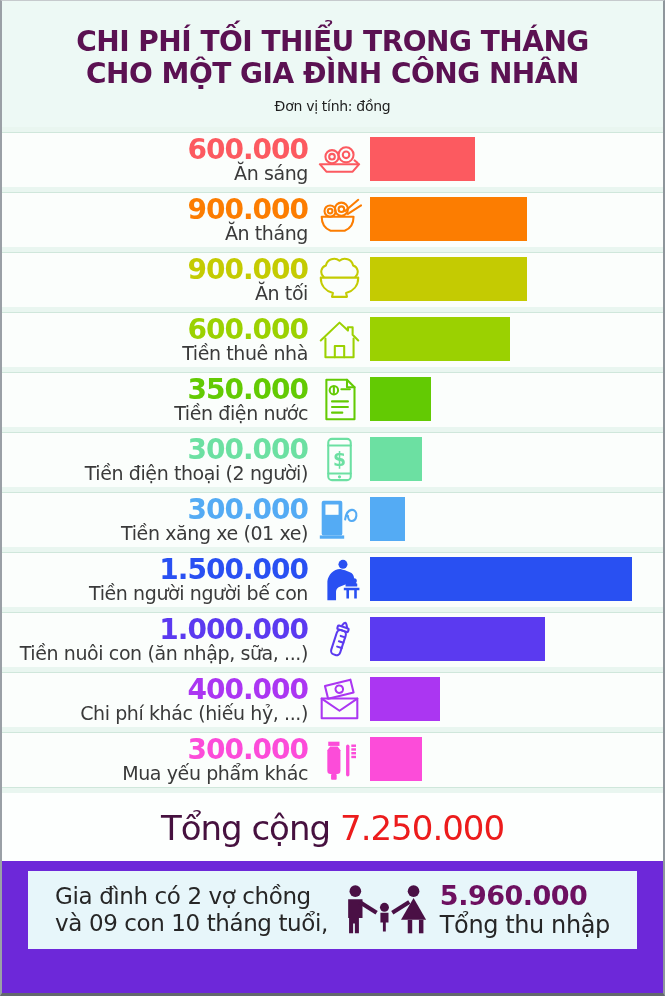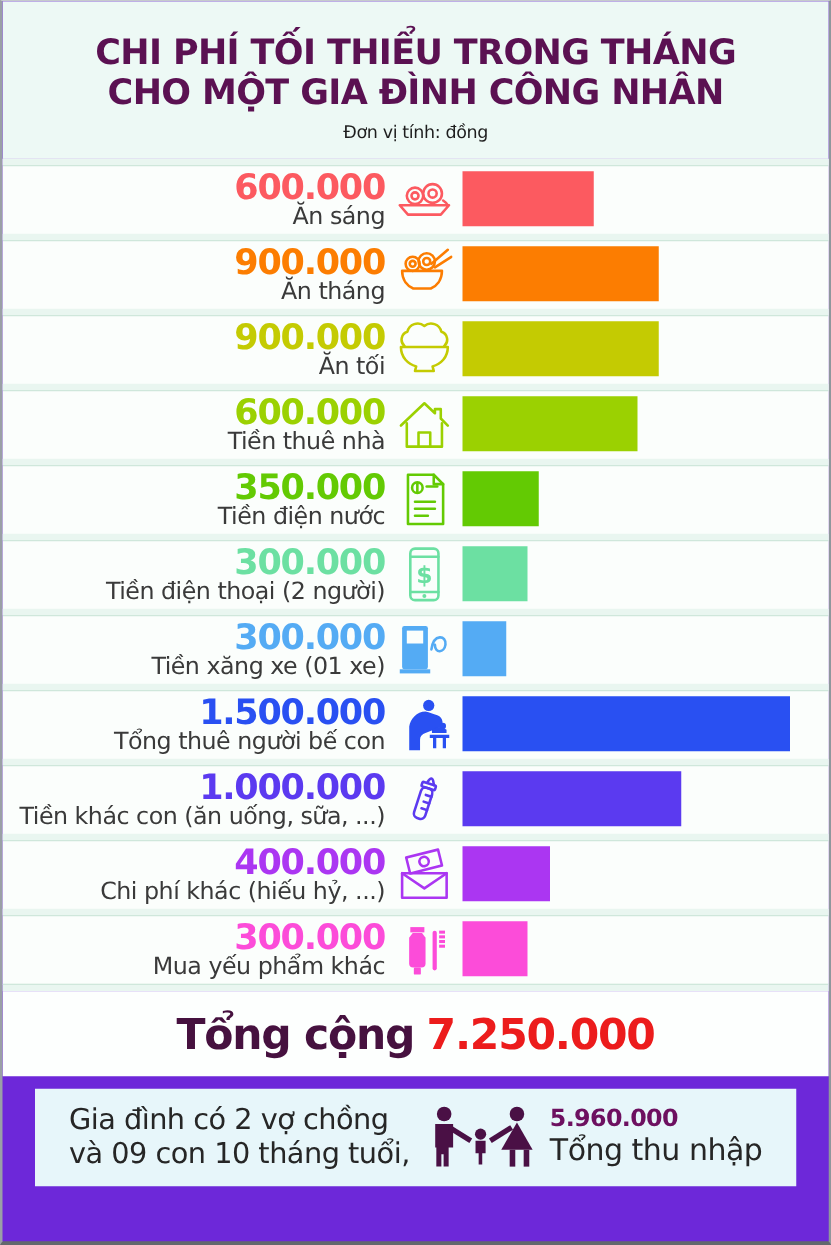--- a/index.html
+++ b/index.html
@@ -19,30 +19,30 @@
   .row{display:flex;align-items:center;height:55px;background:#fbfefc;
        border-top:5px solid #e9f6f0;box-shadow:inset 0 1px 0 #cfe7db;}
   .rowtext{width:306px;display:flex;flex-direction:column;align-items:flex-end;line-height:1.04;}
   .value{font-size:28px;font-weight:bold;letter-spacing:-1px;white-space:nowrap;}
   .rowlabel{font-size:19px;color:#3a3a3a;white-space:nowrap;letter-spacing:-0.4px;}
   .iconcell{width:62px;display:flex;justify-content:center;align-items:center;}
   .iconcell svg{width:45px;height:45px;display:block;}
   .barwrap{width:262px;height:44px;}
   .bar{height:100%;}
 
-  .total{background:#fdfffe;text-align:center;padding:15px 0 13px;font-weight:bold;font-size:34px;letter-spacing:-1px;}
+  .total{background:#fdfffe;text-align:center;padding:15px 0 13px;font-weight:normal;font-size:34px;letter-spacing:-1px;}
   .total-label{margin-right:10px;}
 
   .income-box{margin:10px 26px 0;background:#e7f6fa;height:78px;
     display:flex;align-items:center;justify-content:center;gap:13px;}
   .note{text-align:left;font-size:23px;line-height:1.18;color:#262626;letter-spacing:-0.4px;}
   .family{display:flex;align-items:center;}
   .family svg{width:86px;height:54px;display:block;}
   .income{display:flex;flex-direction:column;align-items:flex-start;line-height:1.05;}
-  .income-value{font-size:19px;font-weight:bold;letter-spacing:-0.5px;}
+  .income-value{font-size:27px;font-weight:bold;letter-spacing:-0.5px;}
   .income-label{font-size:24px;color:#262626;margin-top:2px;letter-spacing:-0.4px;}
 </style>
 </head>
 <body>
 
 <div class="frame">
 
   <div class="header">
     <h1 class="title" style="color: rgb(91, 17, 82);"><span>CHI PHÍ TỐI THIỂU TRONG THÁNG</span><br><span>CHO MỘT GIA ĐÌNH CÔNG NHÂN</span></h1>
     <div class="unit">Đơn vị tính: đồng</div>
@@ -189,42 +189,42 @@
           </svg>
         </div>
       <div class="barwrap">
         <div class="bar" style="width: 13.3333%; background: rgb(84, 171, 244);"></div>
       </div>
     </div>
 
     <div class="row">
       <div class="rowtext">
         <span class="value" style="color: rgb(41, 80, 242); text-align: right;">1.500.000</span>
-        <span class="rowlabel">Tổng thuê người bế con</span>
+        <span class="rowlabel">Tiền người người bế con</span>
       </div>
       <div class="iconcell" style="color: rgb(41, 80, 242);">
           <svg viewBox="0 0 52 48">
             <g fill="currentColor">
               <circle cx="30" cy="6.5" r="5.2"></circle>
               <path d="M27 12c-8 0-14 7-15 14v22h10V38c0-3 2-5 5-6l13-5c4.5-2 3.5-9.5-2-11.5C34 14 31 13 27 12z"></path>
               <circle cx="43" cy="25.5" r="3"></circle>
               <path d="M33 29q5-4 10-2l3.5 2v3H33z"></path>
               <path d="M31 33.5h18v3h-3v9.5h-3v-9.5h-6v9.5h-3v-9.5h-3z"></path>
             </g>
           </svg>
         </div>
       <div class="barwrap">
         <div class="bar" style="width: 100%; background: rgb(41, 80, 242);"></div>
       </div>
     </div>
 
     <div class="row">
       <div class="rowtext">
         <span class="value" style="color: rgb(91, 58, 240);">1.000.000</span>
-        <span class="rowlabel">Tiền khác con (ăn uống, sữa, ...)</span>
+        <span class="rowlabel">Tiền nuôi con (ăn nhập, sữa, ...)</span>
       </div>
       <div class="iconcell" style="color: rgb(91, 58, 240);">
           <svg viewBox="0 0 40 48">
             <g fill="none" stroke="currentColor" stroke-width="2.2" stroke-linecap="round" stroke-linejoin="round" transform="rotate(18 20 24)">
               <path d="M18 9q2-7 5-1l1 2"></path>
               <rect x="14" y="10" width="12" height="4" rx="1"></rect>
               <rect x="15" y="14" width="10" height="27" rx="4"></rect>
               <path d="M20 20h5M20 26h5M20 32h5"></path>
             </g>
           </svg>

